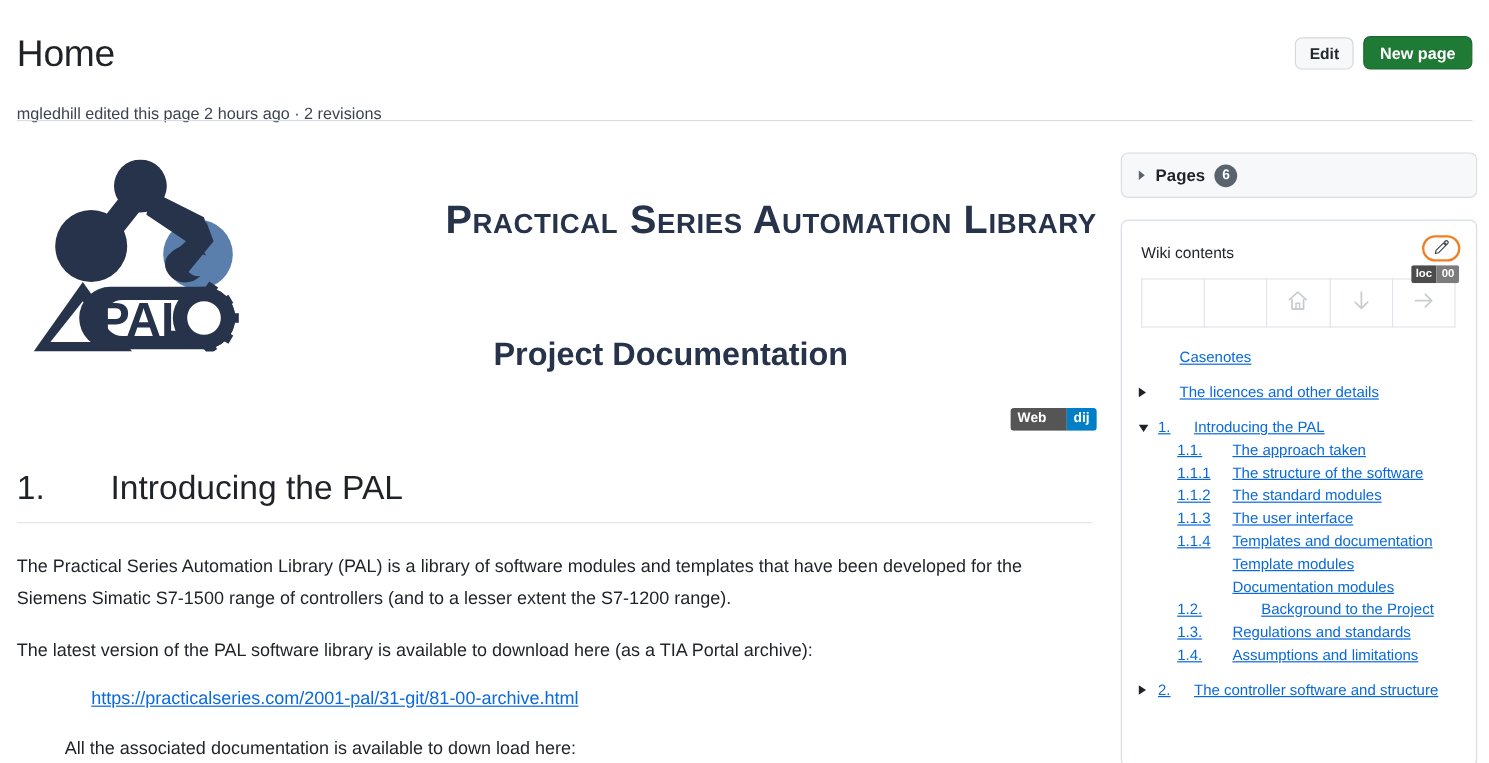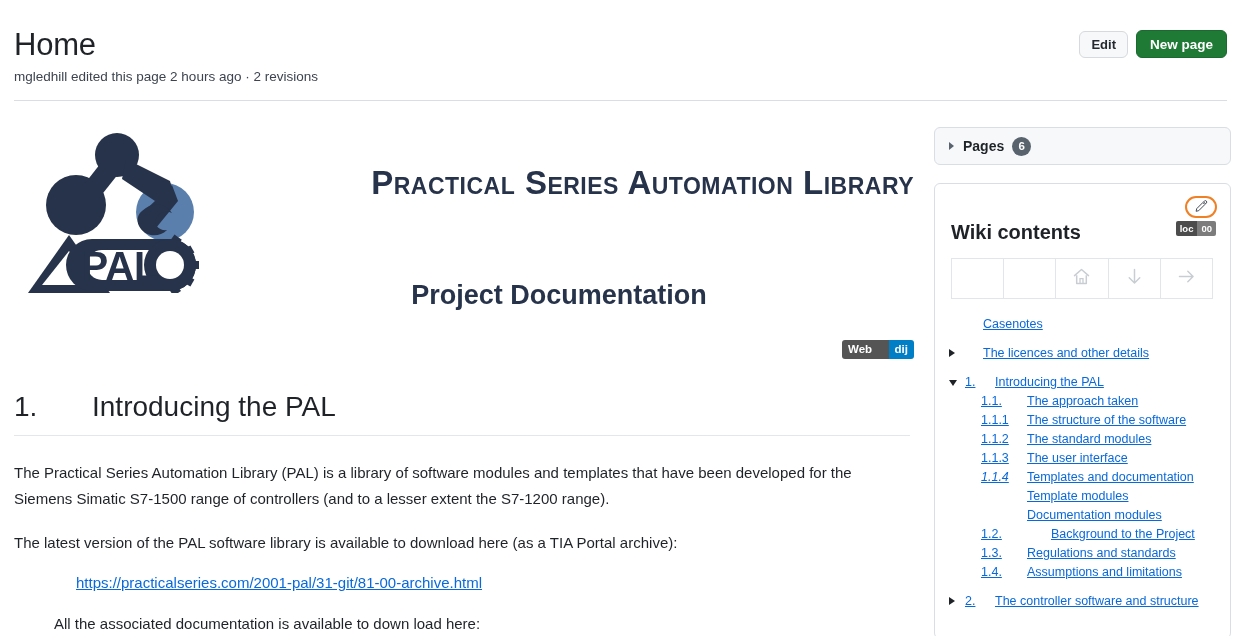--- a/index.html
+++ b/index.html
@@ -27,21 +27,21 @@
     position: absolute;
     left: 14px; top: 26px;
     font-size: 31px;
     font-weight: 400;
     line-height: 38px;
     letter-spacing: -0.2px;
     color: #1f2328;
   }
   .page-sub {
     position: absolute;
-    left: 14px; top: 68px;
+    left: 14px; top: 86px;
     font-size: 13.5px;
     line-height: 18px;
     color: #3d4450;
   }
   .header-actions {
     position: absolute;
     right: 14px; top: 30px;
     display: flex;
     align-items: center;
     gap: 8px;
@@ -232,24 +232,24 @@
     font-size: 11.5px;
     font-weight: 600;
   }
 
   .contents-card {
     position: relative;
     min-height: 456px;
     padding: 18px 14px 12px 14px;
   }
   .wiki-head {
-    font-size: 20px;
-    font-weight: 700;
-    color: #1f2328;
-    margin: 19px 0 0 2px;
+    font-size: 13px;
+    font-weight: 400;
+    color: #1f2328;
+    margin: 1px 0 0 2px;
   }
   .pencil-btn {
     position: absolute;
     right: 13px; top: 12px;
     width: 32px; height: 22px;
     border: 2px solid #f08026;
     border-radius: 11px;
     display: flex;
     align-items: center;
     justify-content: center;
@@ -496,21 +496,21 @@
           <div class="toc-row">
             <span class="toc-caret"></span>
             <span style="display: flex; align-items: baseline; margin-left: 16px;">
               <span class="toc-num" style="width: 46px;">1.1.3</span>
               <a class="toc-link" href="#">The user interface</a>
             </span>
           </div>
           <div class="toc-row">
             <span class="toc-caret"></span>
             <span style="display: flex; align-items: baseline; margin-left: 16px;">
-              <span class="toc-num" style="width: 46px; font-style: italic;">1.1.4</span>
+              <span class="toc-num" style="width: 46px;">1.1.4</span>
               <a class="toc-link" href="#">Templates and documentation</a>
             </span>
           </div>
           <div class="toc-row">
             <span class="toc-caret"></span>
             <span style="display: flex; align-items: baseline; margin-left: 62px;">
               <span style="width: 0px;"></span>
               <a class="toc-link" href="#">Template modules</a>
             </span>
           </div>

